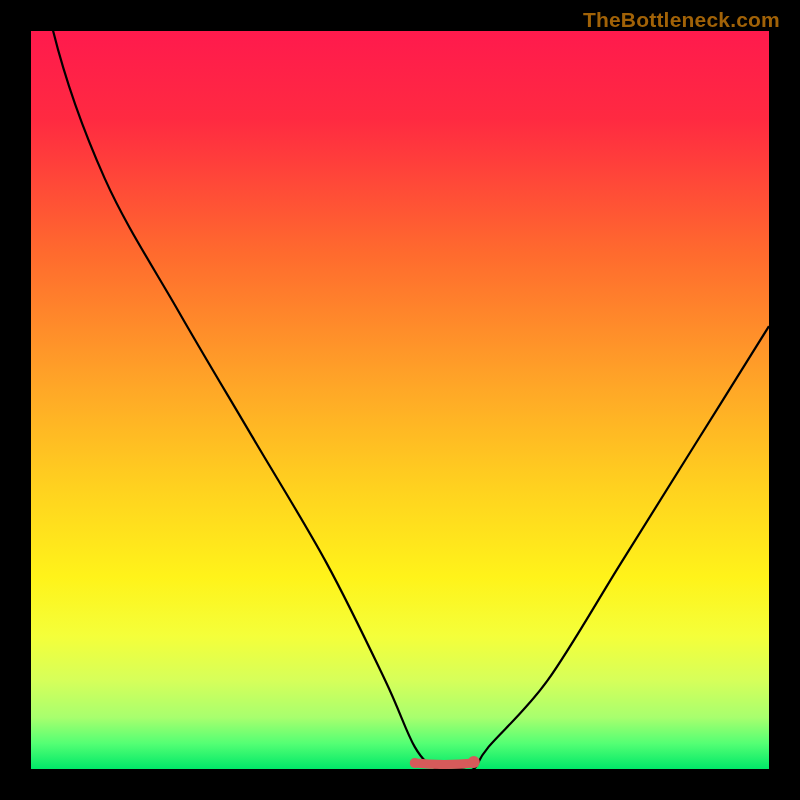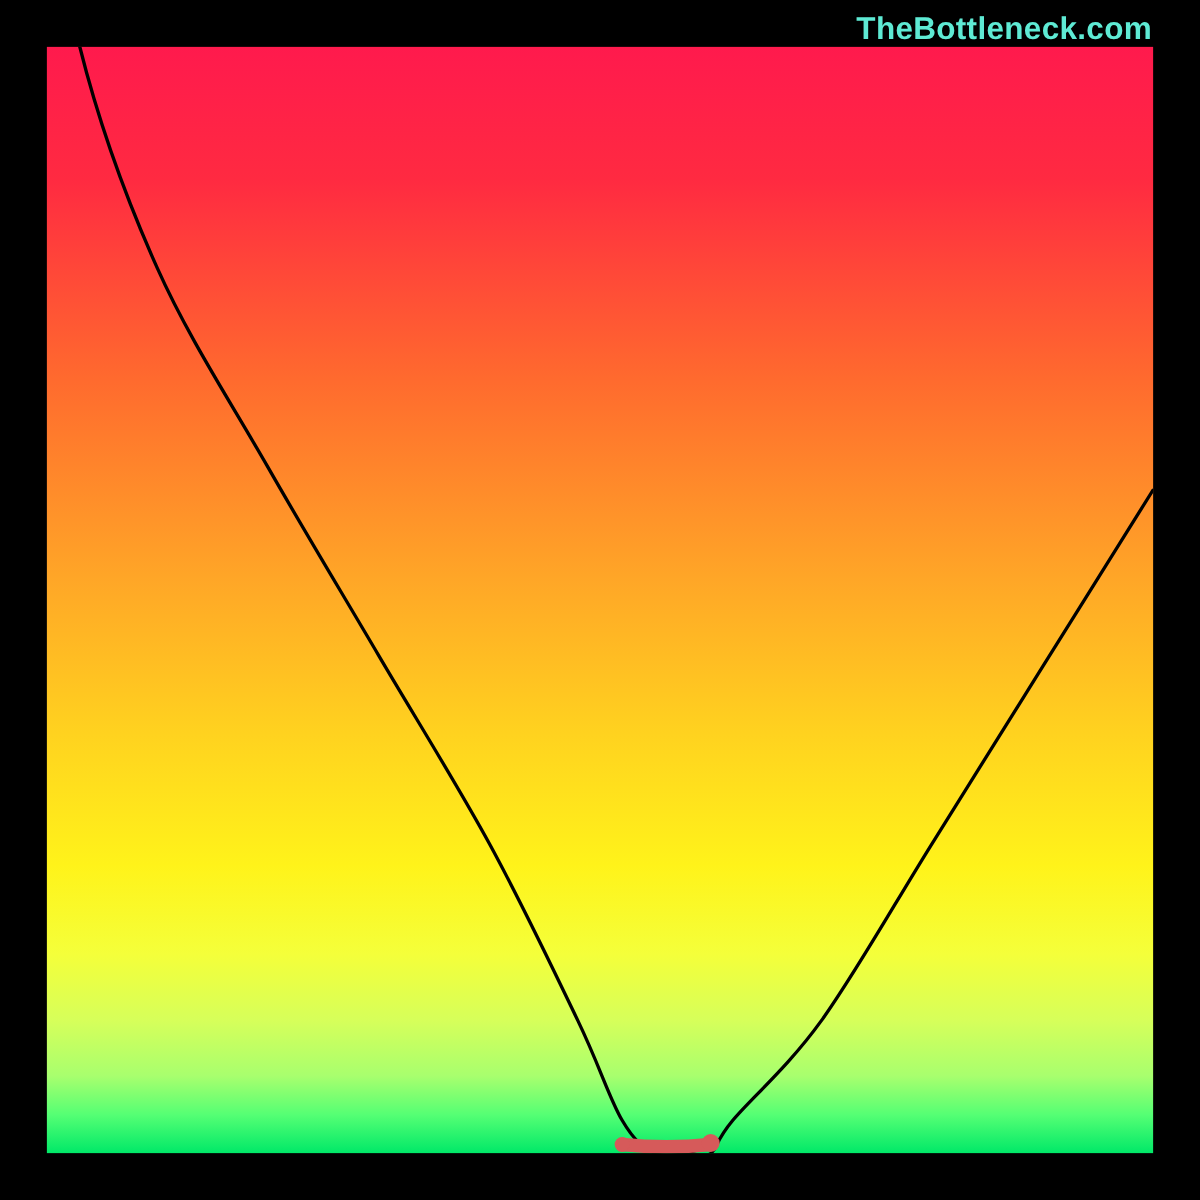--- a/index.html
+++ b/index.html
@@ -34,25 +34,25 @@
   .curve-svg {
     position: absolute;
     left: 0;
     top: 0;
     width: 100%;
     height: 100%;
   }
   .watermark {
     position: absolute;
     top: 8px;
-    right: 32px;
+    right: 20px;
     font-family: Arial, Helvetica, sans-serif;
     font-size: 21px;
     font-weight: bold;
-    color: #5eead4;
+    color: #a16207;
     letter-spacing: 0.2px;
   }
 </style>
 </head>
 <body>
 <div class="frame">
 
   <div class="watermark">TheBottleneck.com</div>
 
   <div class="plot-area">

